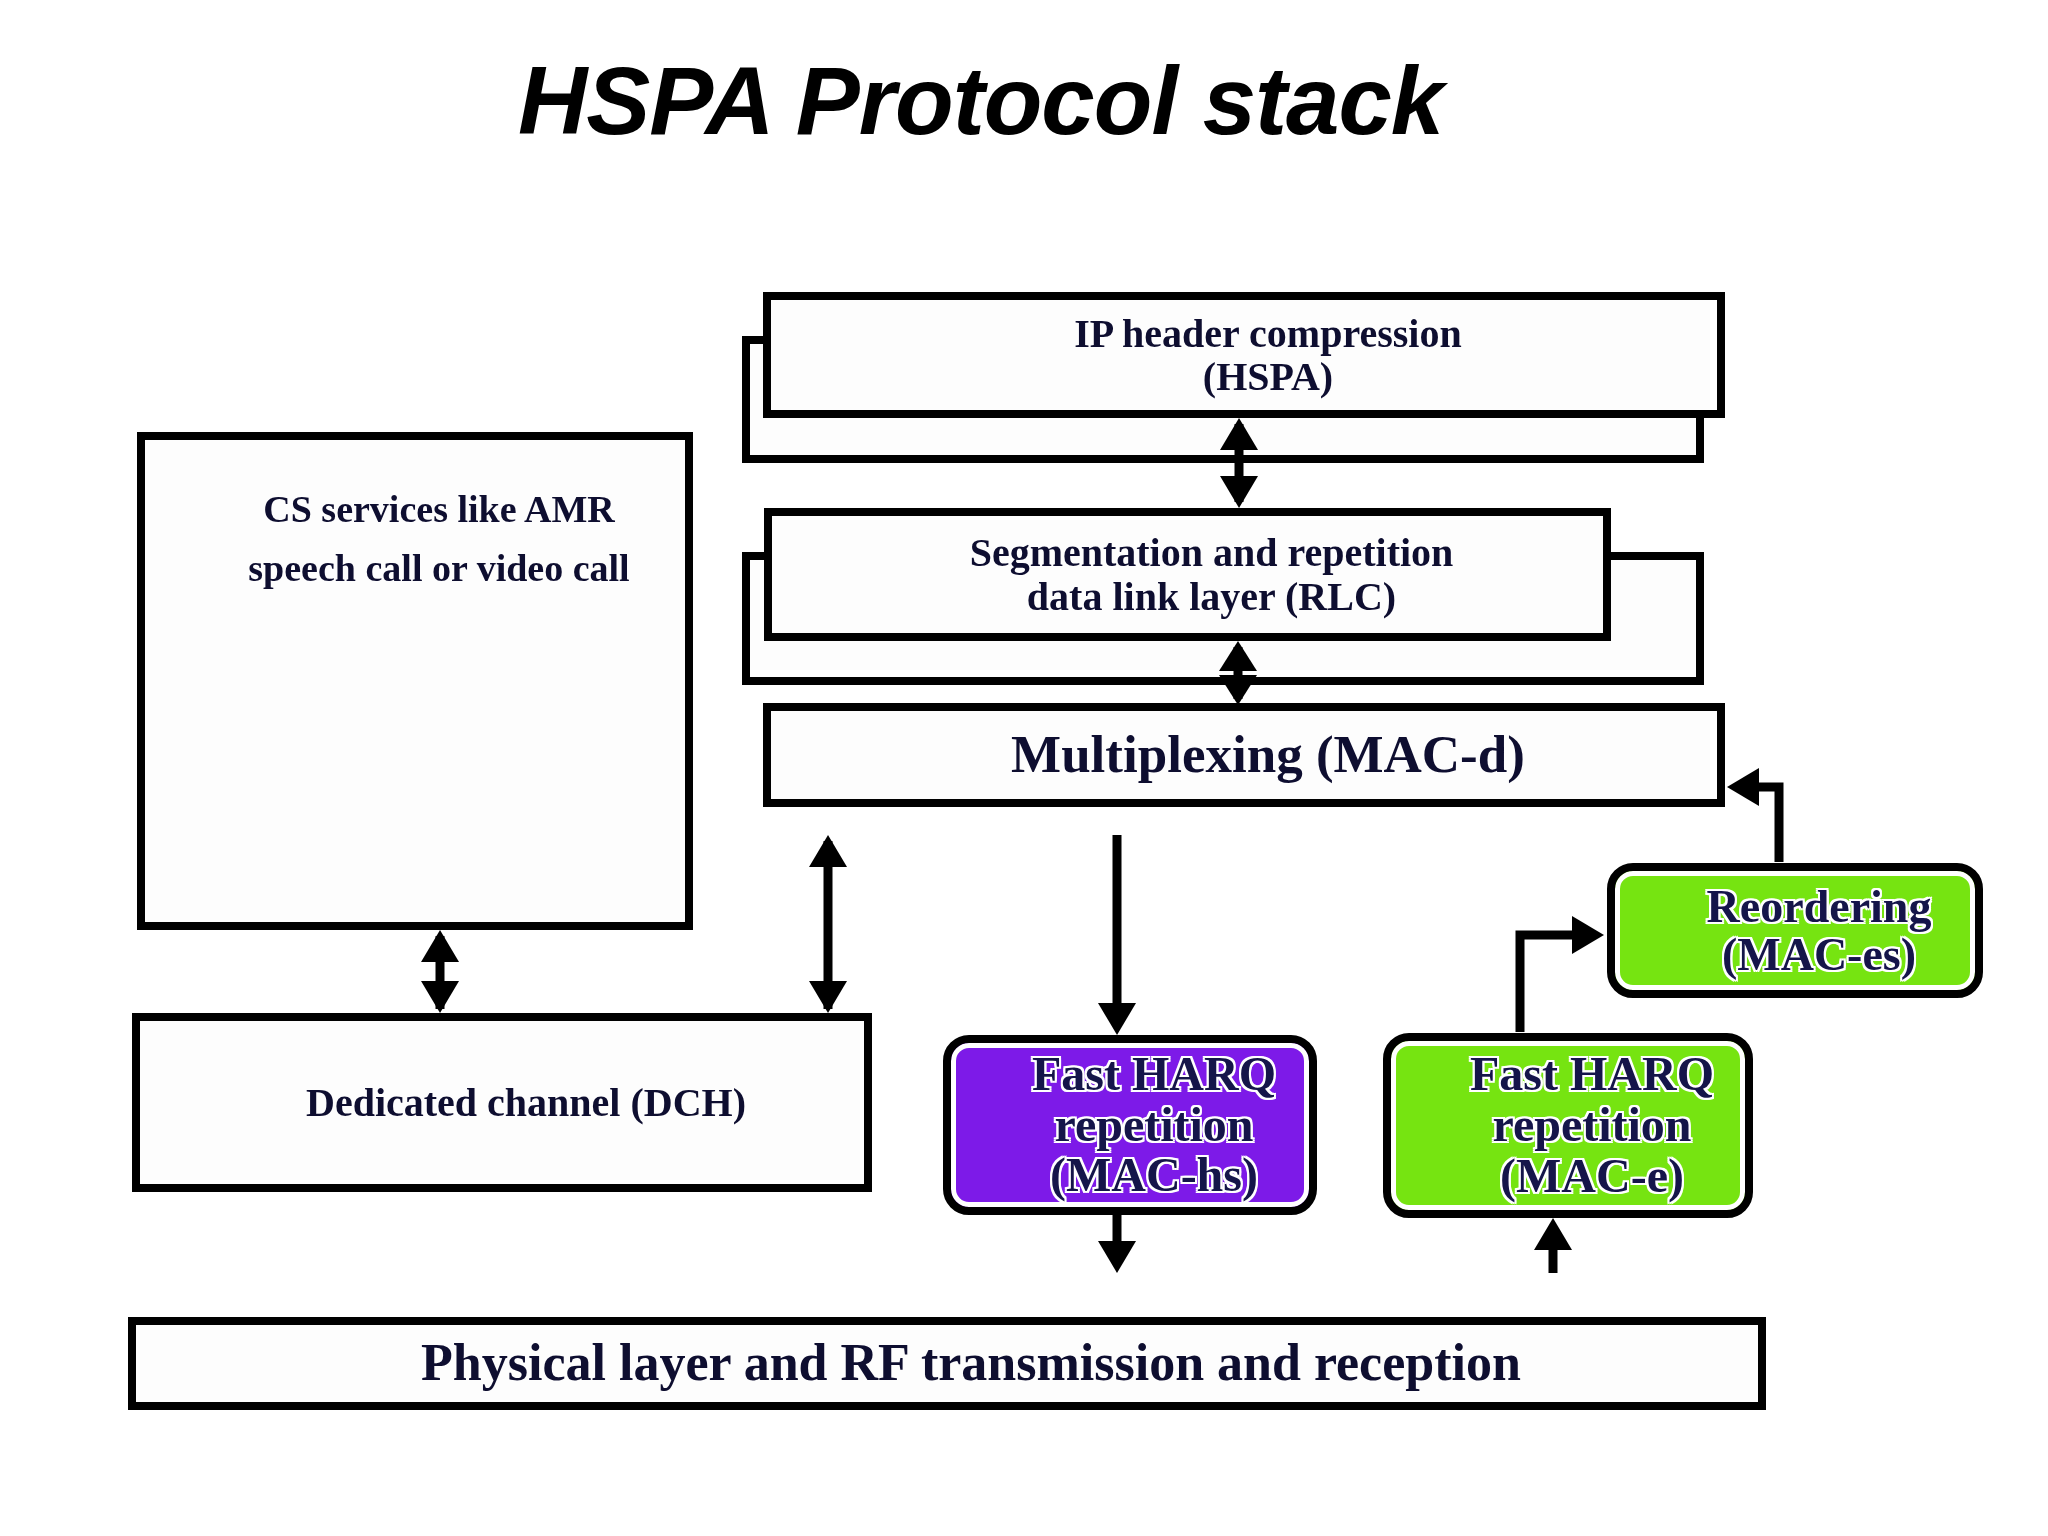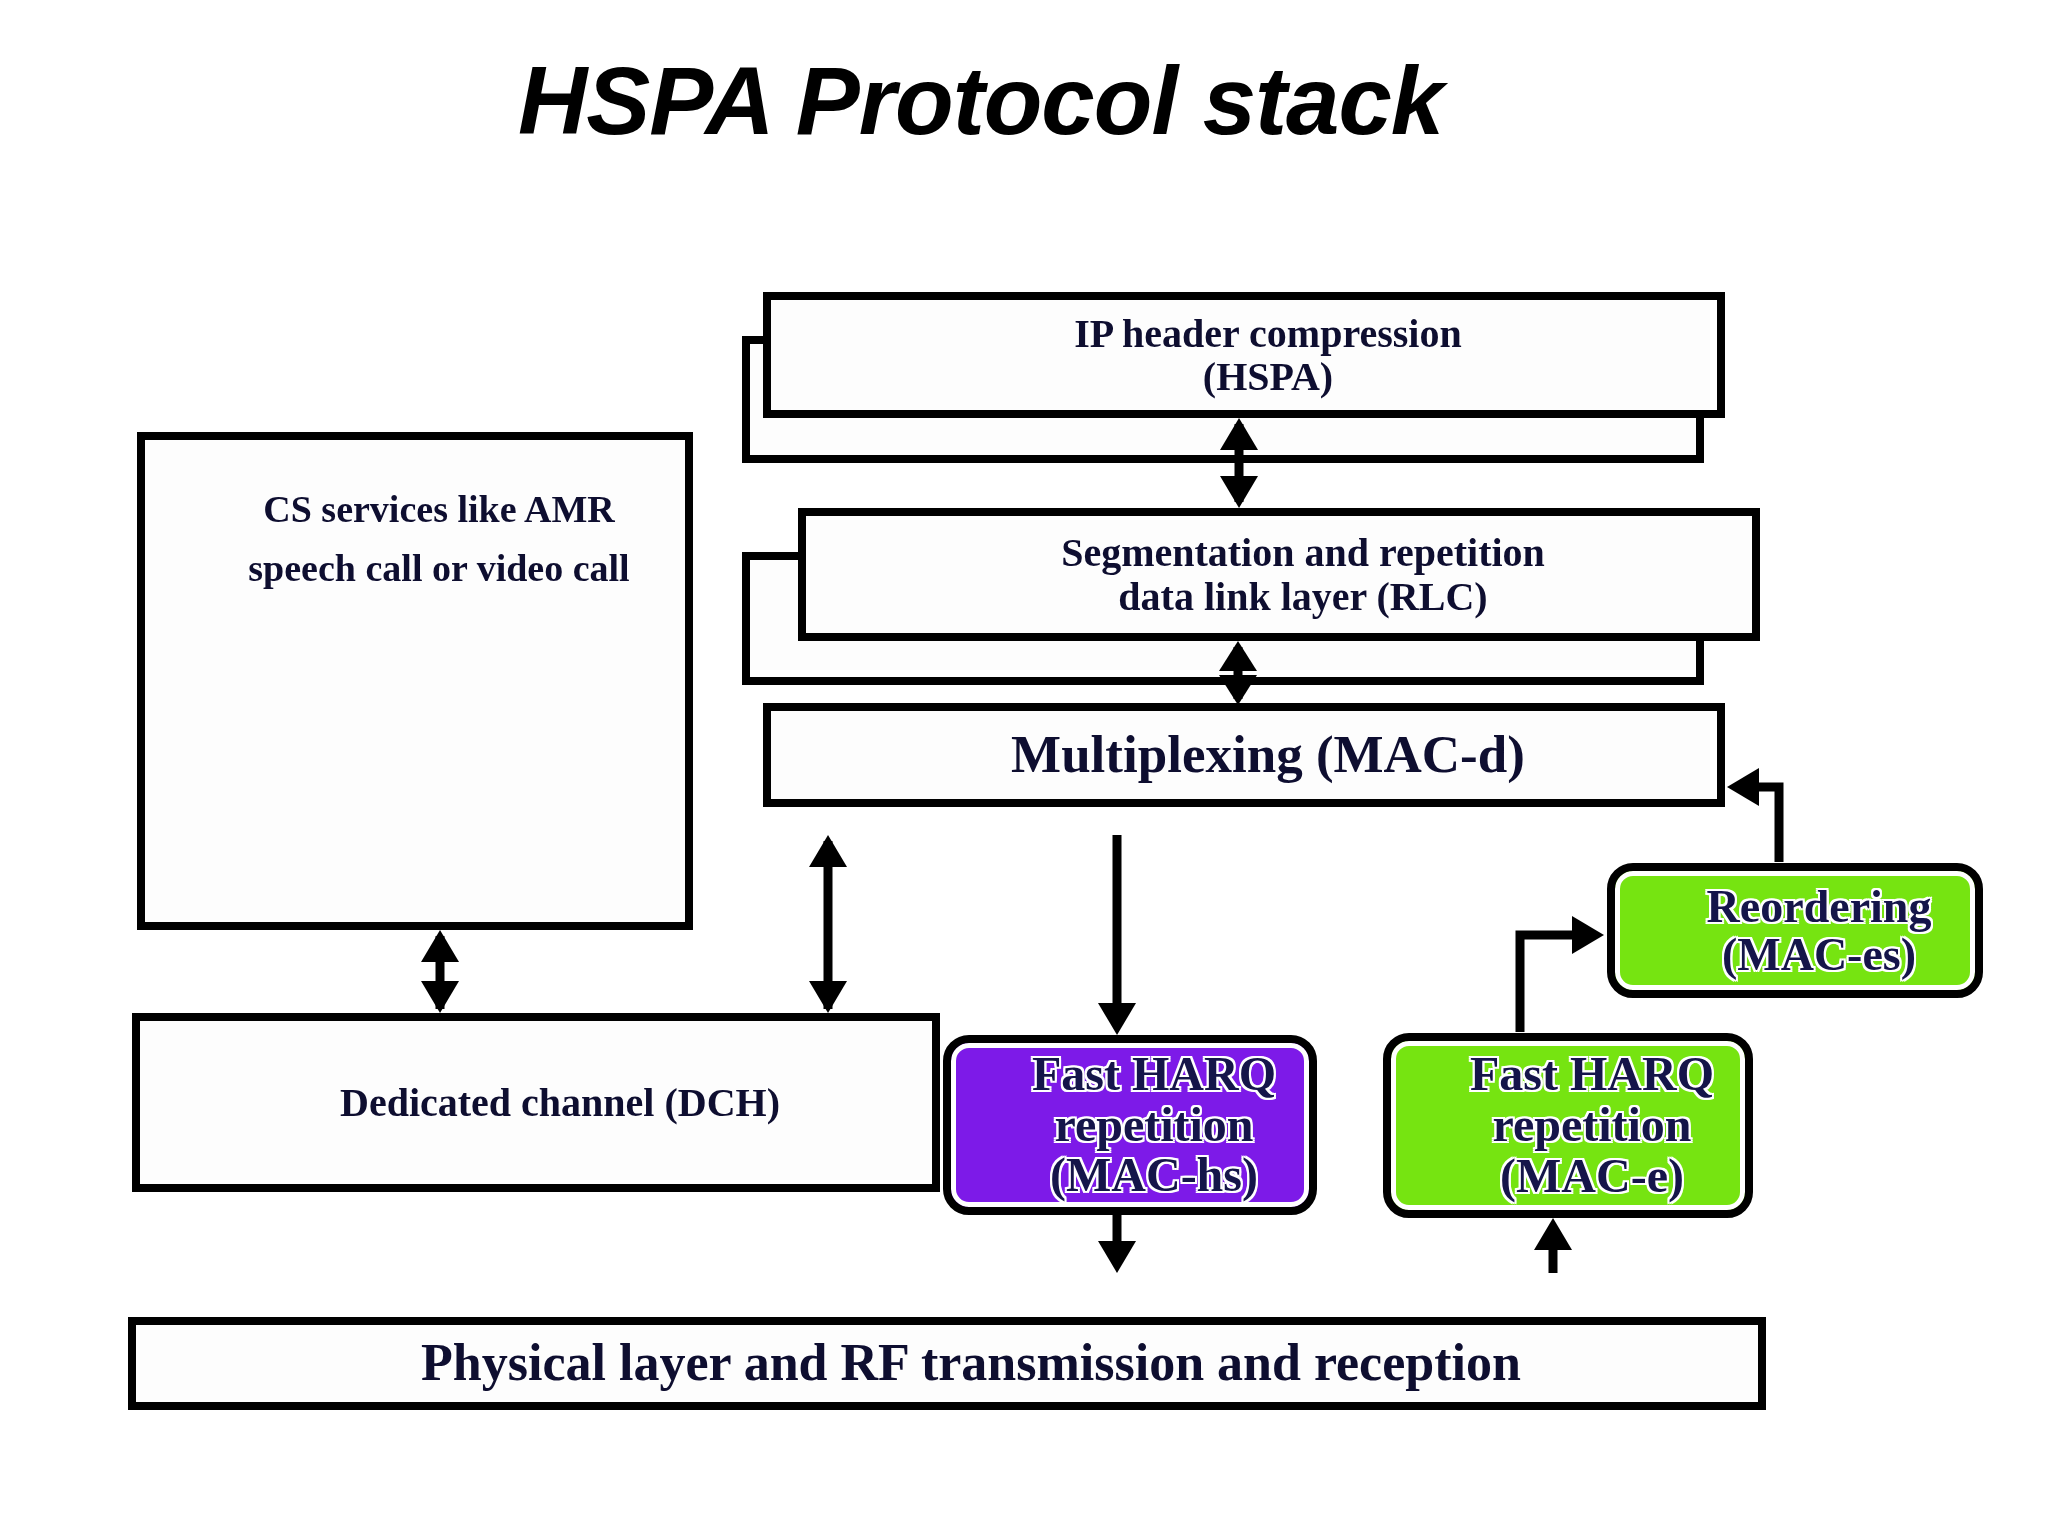--- a/index.html
+++ b/index.html
@@ -94,35 +94,35 @@
       <polyline points="1779,862 1779,787 1752,787" fill="none"></polyline>
       <polygon points="1727,787 1759,768 1759,806"></polygon>
     </g>
   </svg>
 
   <div class="bx" style="left:763px;top:292px;width:962px;height:126px;font-size:40px">
     <div>IP header compression</div>
     <div>(HSPA)</div>
   </div>
 
-  <div class="bx" style="left:798px;top:508px;width:962px;height:133px;font-size:40px">
+  <div class="bx" style="left:764px;top:508px;width:847px;height:133px;font-size:40px">
     <div>Segmentation and repetition</div>
     <div>data link layer (RLC)</div>
   </div>
 
   <div class="bx" style="left:763px;top:703px;width:962px;height:104px;font-size:53px">
     <div>Multiplexing (MAC-d)</div>
   </div>
 
   <div class="bx topalign" style="left:137px;top:432px;width:556px;height:498px;font-size:38px;line-height:1.15">
     <div>CS services like AMR</div>
     <div>speech call or video call</div>
   </div>
 
-  <div class="bx" style="left:132px;top:1013px;width:808px;height:179px;font-size:40px">
+  <div class="bx" style="left:132px;top:1013px;width:740px;height:179px;font-size:40px">
     <div>Dedicated channel (DCH)</div>
   </div>
 
   <div class="bx purple framed glow" style="left:943px;top:1035px;width:374px;height:180px;font-size:48px;line-height:1.06">
     <div>Fast HARQ</div>
     <div>repetition</div>
     <div>(MAC-hs)</div>
   </div>
 
   <div class="bx green framed glow" style="left:1383px;top:1033px;width:370px;height:185px;font-size:48px;line-height:1.06">

